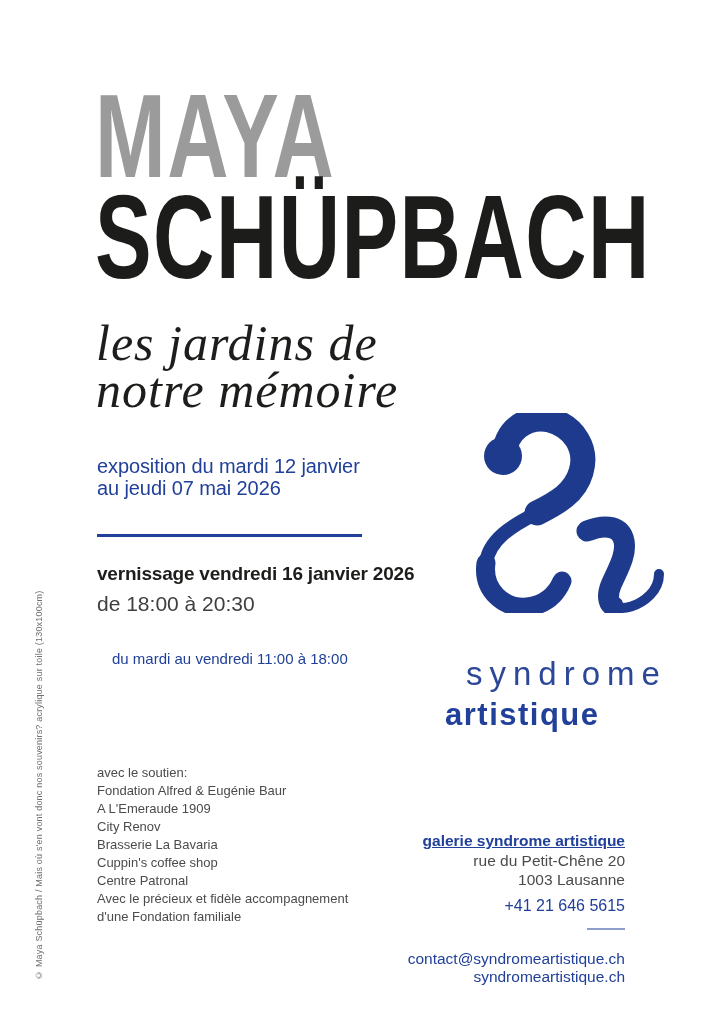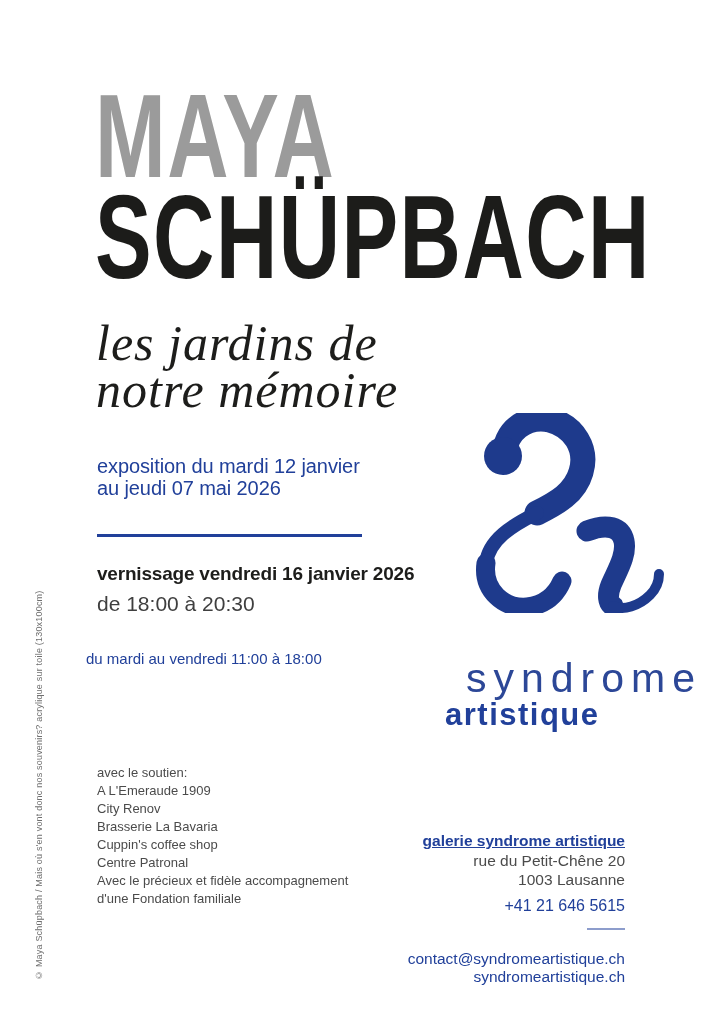--- a/index.html
+++ b/index.html
@@ -36,31 +36,31 @@
     position:absolute;left:97px;top:534px;width:265px;height:3px;background:#21409a;
   }
   .vernissage{
     position:absolute;left:97px;top:563px;
     font-size:19px;font-weight:700;color:#1d1d1b;letter-spacing:-.2px;
   }
   .vernissage-time{
     position:absolute;left:97px;top:592px;font-size:21px;color:#3f3f3f;
   }
   .hours{
-    position:absolute;left:86px;top:650px;font-size:15px;color:#21409a;
+    position:absolute;left:112px;top:650px;font-size:15px;color:#21409a;
   }
   .sponsors{
     position:absolute;left:97px;top:764px;
     font-size:13px;line-height:18px;color:#4b4b4b;
   }
   
   .logo{position:absolute;left:457px;top:413px;width:212px;height:200px;}
   .wordmark1{
     position:absolute;left:466px;top:655px;
-    font-size:41px;font-weight:400;color:#2c4797;letter-spacing:7px;
+    font-size:33px;font-weight:400;color:#2c4797;letter-spacing:7px;
   }
   .wordmark2{
     position:absolute;left:445px;top:697px;
     font-size:31px;font-weight:700;color:#21409a;letter-spacing:1.5px;
   }
   
   .address{
     position:absolute;right:97px;top:831px;text-align:right;
     font-size:15.5px;line-height:19px;color:#4b4b4b;
   }
@@ -96,20 +96,21 @@
 
   <div class="rule"></div>
 
   <div class="vernissage">vernissage vendredi 16 janvier 2026</div>
   <div class="vernissage-time">de 18:00 à 20:30</div>
 
   <div class="hours">du mardi au vendredi 11:00 à 18:00</div>
 
   <div class="sponsors">
     <div>avec le soutien:</div>
+    <div>Fondation Alfred &amp; Eugénie Baur</div>
     <div>A L'Emeraude 1909</div>
     <div>City Renov</div>
     <div>Brasserie La Bavaria</div>
     <div>Cuppin's coffee shop</div>
     <div>Centre Patronal</div>
     <div>Avec le précieux et fidèle accompagnement</div>
     <div>d'une Fondation familiale</div>
   </div>
 
   <svg class="logo" viewBox="0 0 212 200" xmlns="http://www.w3.org/2000/svg" aria-hidden="true">

